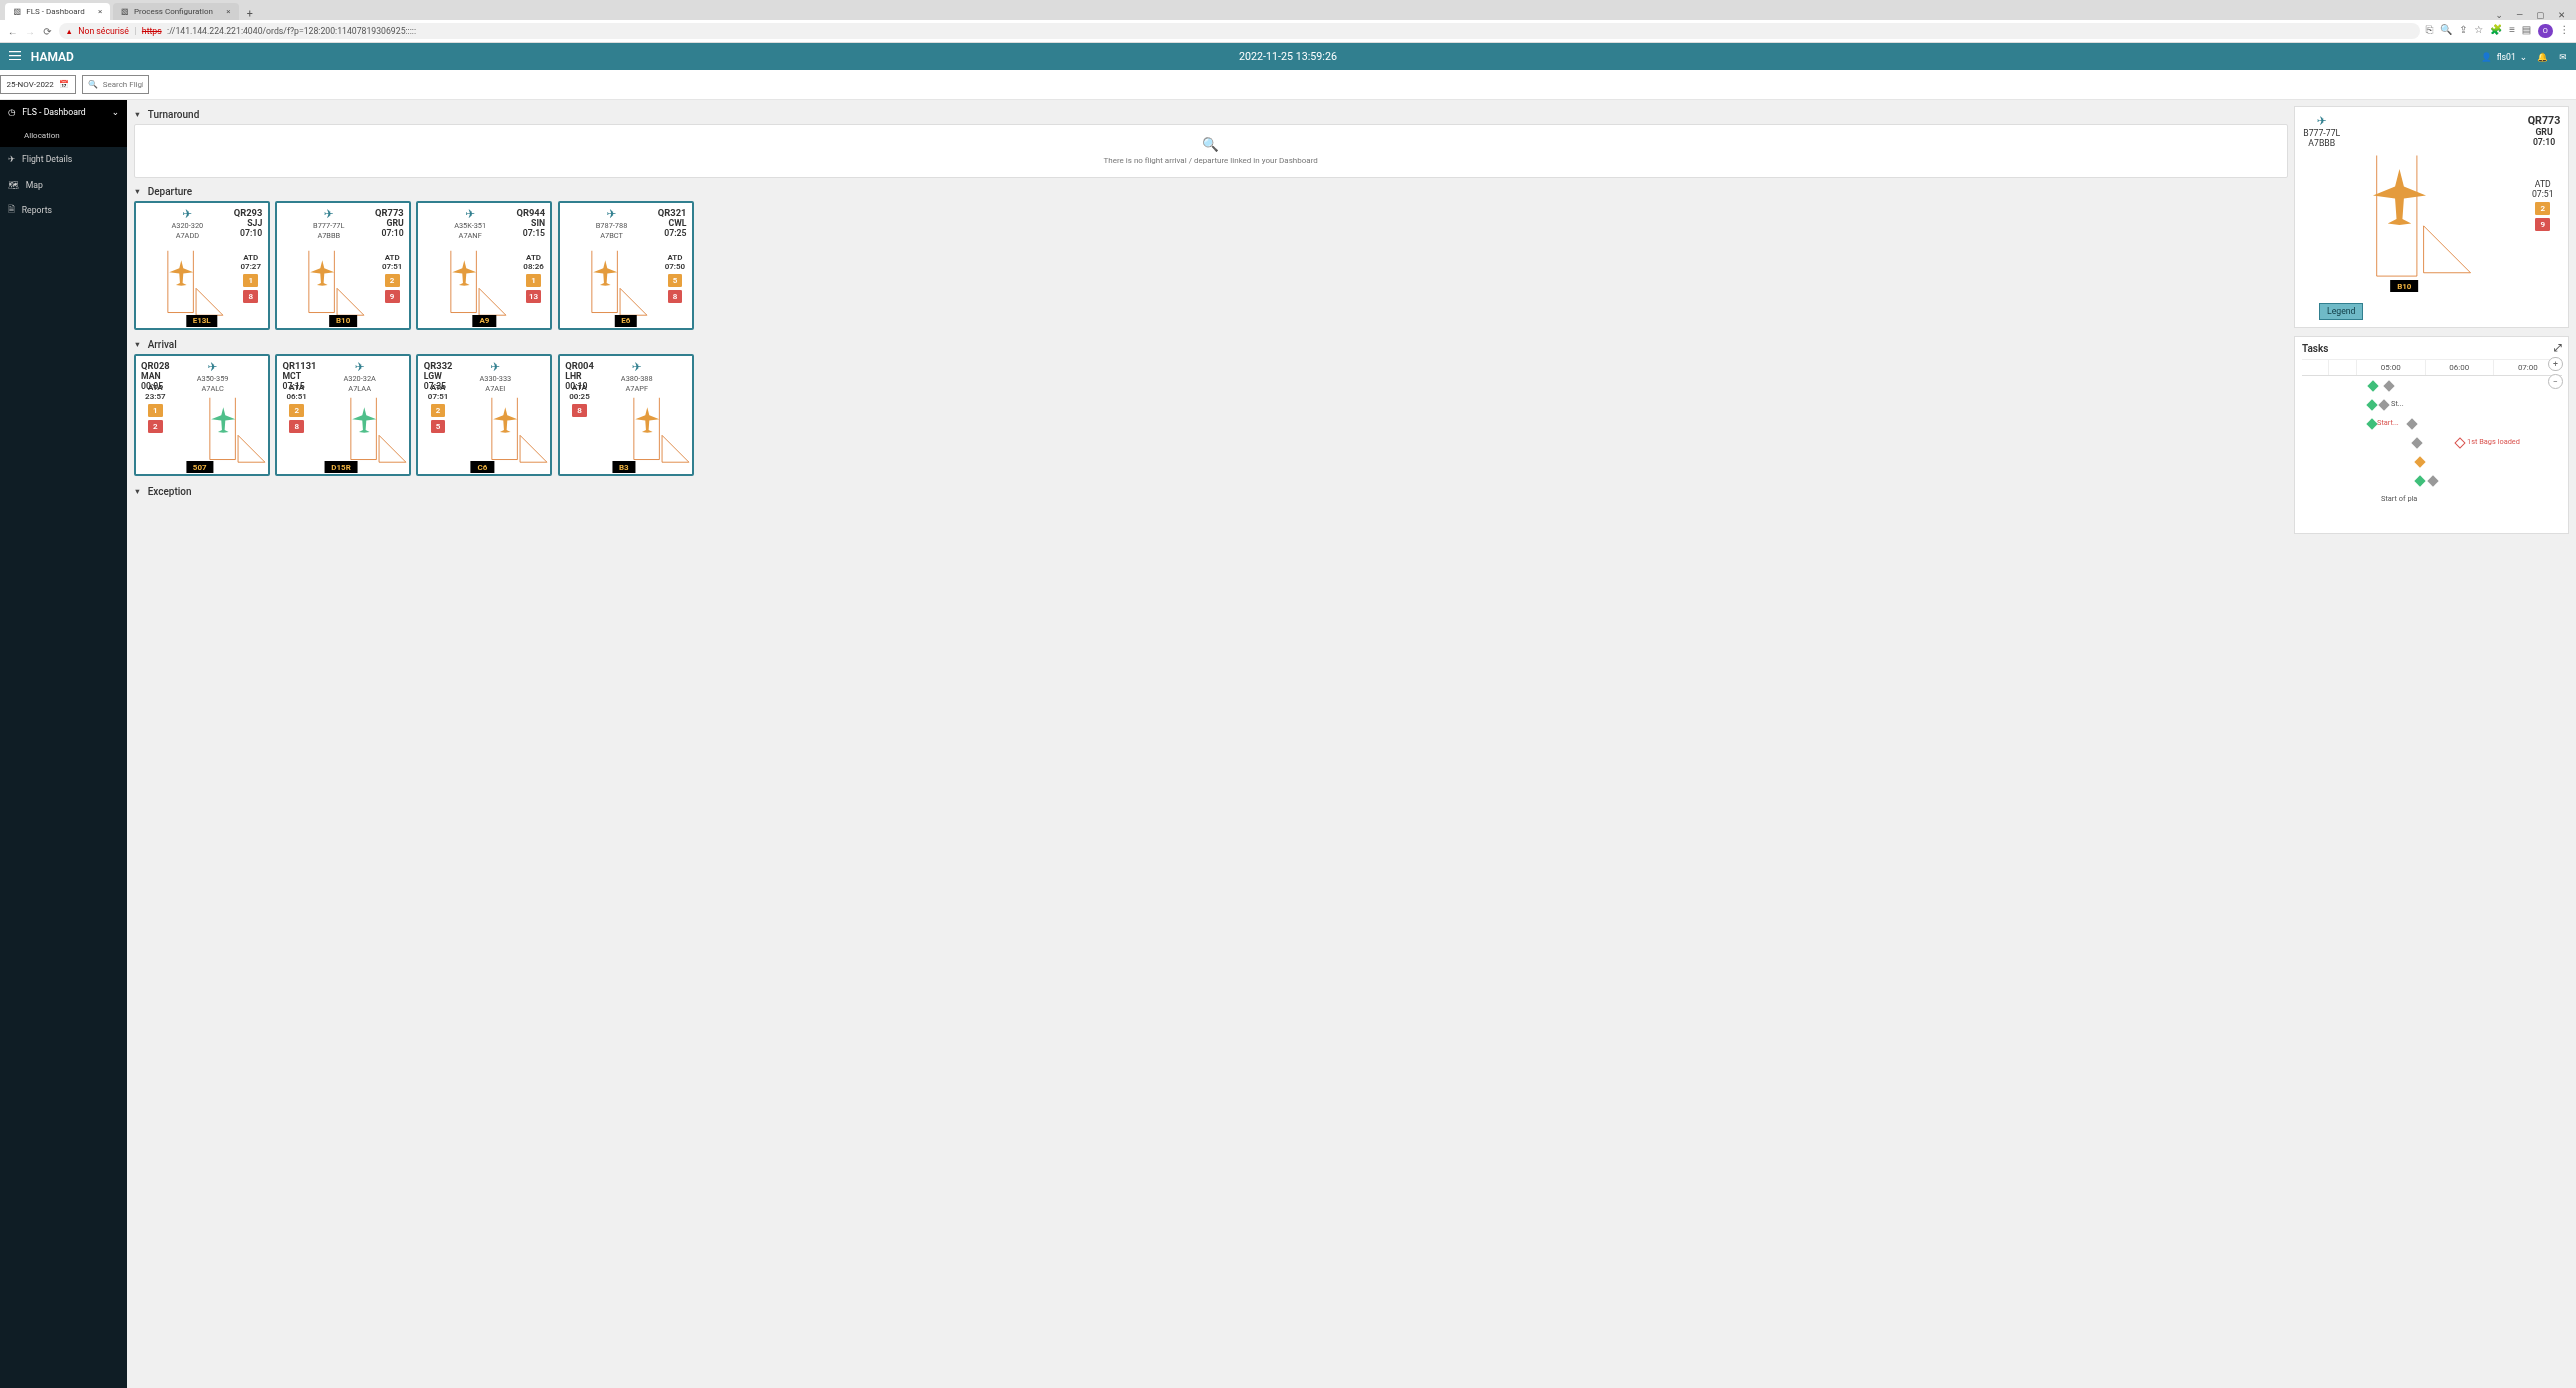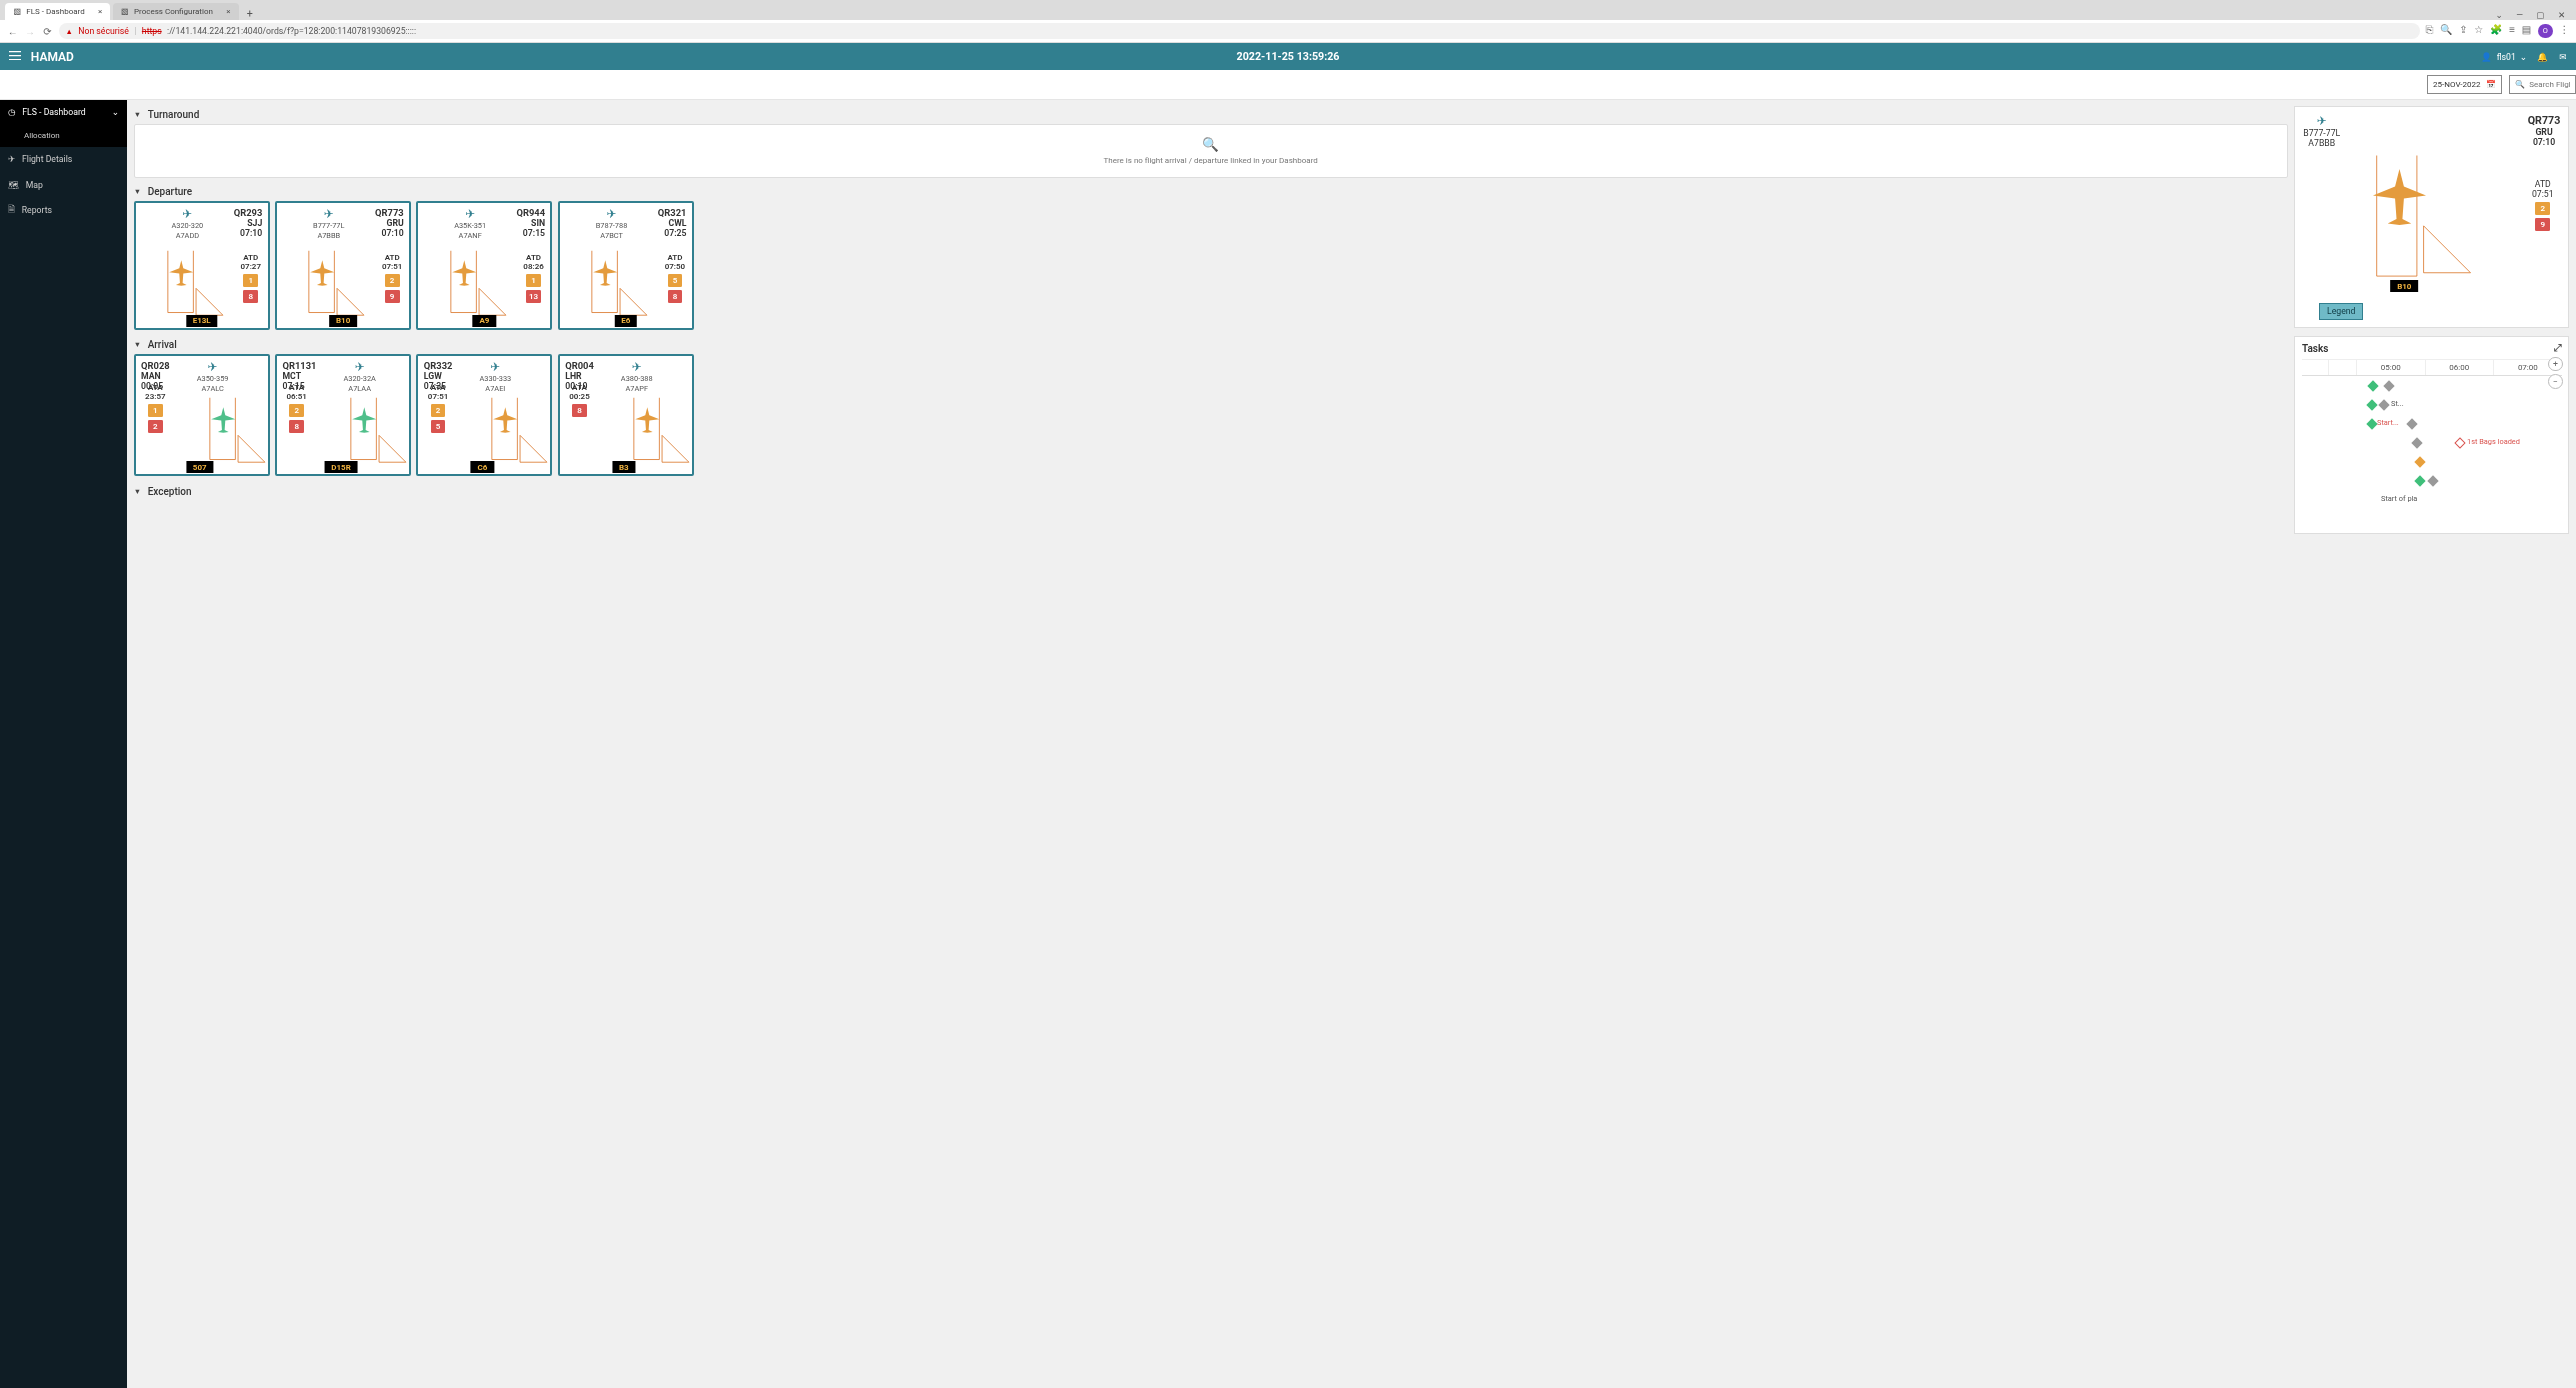--- a/index.html
+++ b/index.html
@@ -18,25 +18,25 @@
   .url-bar .warn { color: #c00; font-size: 7.4px; }
   .url-bar .nsec { color: #c00; }
   .url-bar .host { color: #555; }
   .url-bar .https { color: #c00; text-decoration: line-through; }
   .addr-icons { display: flex; gap: 6.7px; color: #666; font-size: 10px; }
   .prof { width: 14.8px; height: 14.8px; border-radius: 50%; background: #7b3ec7; color: #fff; display: flex; align-items: center; justify-content: center; font-size: 7.4px; }
   
   .app-header { height: 27px; background: #317f8f; color: #fff; display: flex; align-items: center; padding: 0 9.4px; gap: 9.4px; }
   .hamb { cursor: pointer; }
   .app-title { font-size: 12px; font-weight: 600; }
-  .header-center { position: absolute; left: 50%; transform: translateX(-50%); font-size: 10.7px; color: #fff; font-weight: 700; }
+  .header-center { position: absolute; left: 50%; transform: translateX(-50%); font-size: 10.7px; color: #fff; font-weight: 400; }
   .header-right { margin-left: auto; display: flex; align-items: center; gap: 10.7px; font-size: 8.7px; }
   .user-chip { display: flex; align-items: center; gap: 4px; cursor: pointer; }
   
-  .filter-bar { height: 29.5px; background: #fff; border-bottom: 0.7px solid #e5e5e5; display: flex; align-items: center; justify-content: flex-end; gap: 6.7px; }
+  .filter-bar { height: 29.5px; background: #fff; border-bottom: 0.7px solid #e5e5e5; display: flex; align-items: center; justify-content: flex-start; gap: 6.7px; }
   .date-box { border: 0.7px solid #888; height: 19px; padding: 0 5.4px; display: flex; align-items: center; gap: 5.4px; font-size: 8px; }
   .search-box { border: 0.7px solid #888; height: 19px; padding: 0 5.4px; display: flex; align-items: center; gap: 4px; width: 67px; font-size: 8px; color: #999; }
   .search-box input { border: none; outline: none; width: 100%; font-size: 8px; }
   
   .app-body { display: flex; height: calc(100vh - 99px); }
   .sidebar { width: 127px; background: #0f1d25; color: #ccc; }
   .sb-item { height: 25.5px; display: flex; align-items: center; padding: 0 8px; gap: 6.7px; font-size: 8.7px; cursor: pointer; }
   .sb-item.active { background: #000; color: #fff; position: relative; }
   .sb-item .chev { margin-left: auto; }
   .sb-sub { padding-left: 24px; font-size: 8px; height: 21.5px; display: flex; align-items: center; background: #000; cursor: pointer; }

